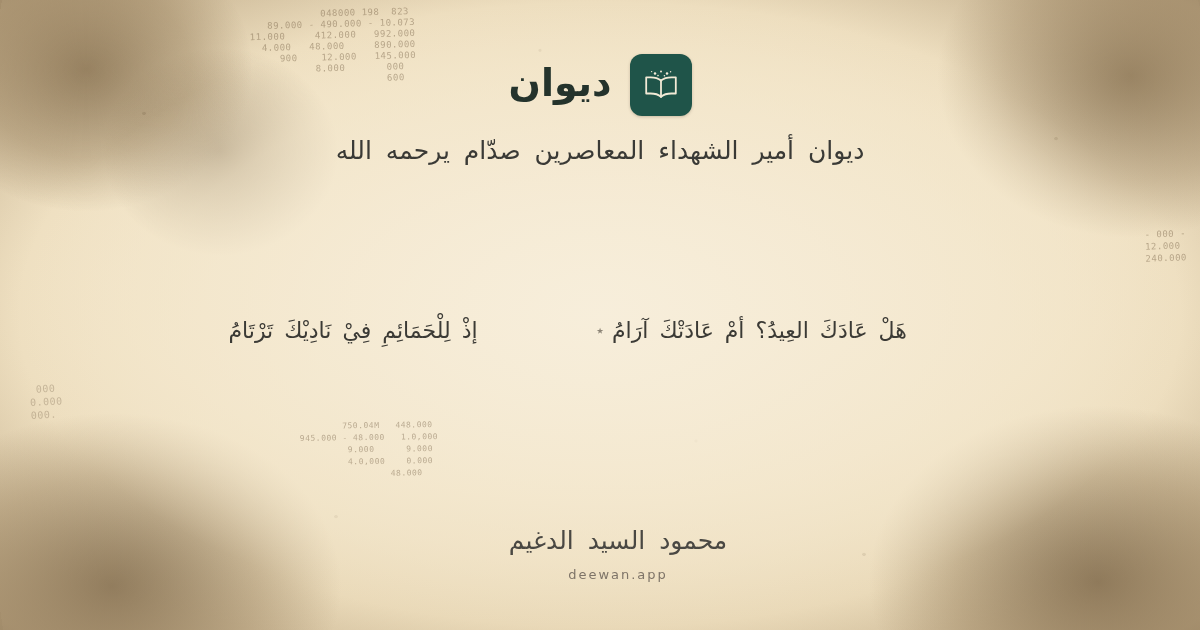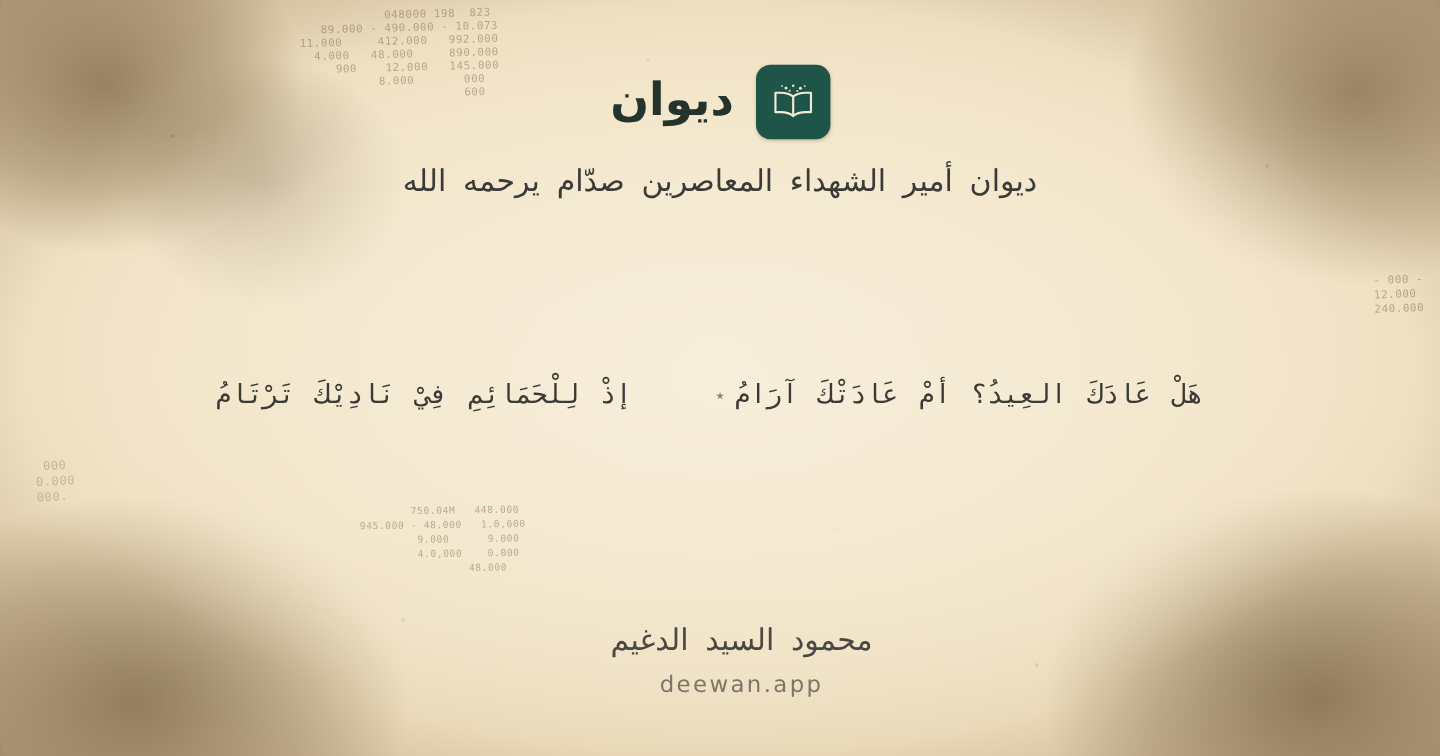--- a/index.html
+++ b/index.html
@@ -168,21 +168,20 @@
     justify-content: center;
     gap: 0px;
     color: #3b3a35;
     font-size: 22px;
     line-height: 1.7;
   }
   .hemistich {
     width: 470px;
     text-align: center;
     word-spacing: 4px;
-    font-family: Liberation Mono, monospace;
   }
   .hemistich-first { text-align: left; }
   .hemistich-second { text-align: center; }
   .verse-sep {
     width: 24px;
     text-align: center;
     color: #8d8577;
     font-size: 14px;
   }
 
@@ -194,21 +193,21 @@
     padding-left: 36px;
   }
   .poet-name {
     font-size: 25px;
     color: #4a4843;
     font-weight: 400;
     word-spacing: 6px;
     margin-bottom: 12px;
   }
   .site-url {
-    font-size: 19px;
+    font-size: 13px;
     letter-spacing: 2px;
     color: #7e7468;
     font-family: "DejaVu Sans", "Liberation Sans", sans-serif;
     direction: ltr;
   }
 </style>
 </head>
 <body>
 
 <div class="poster">

